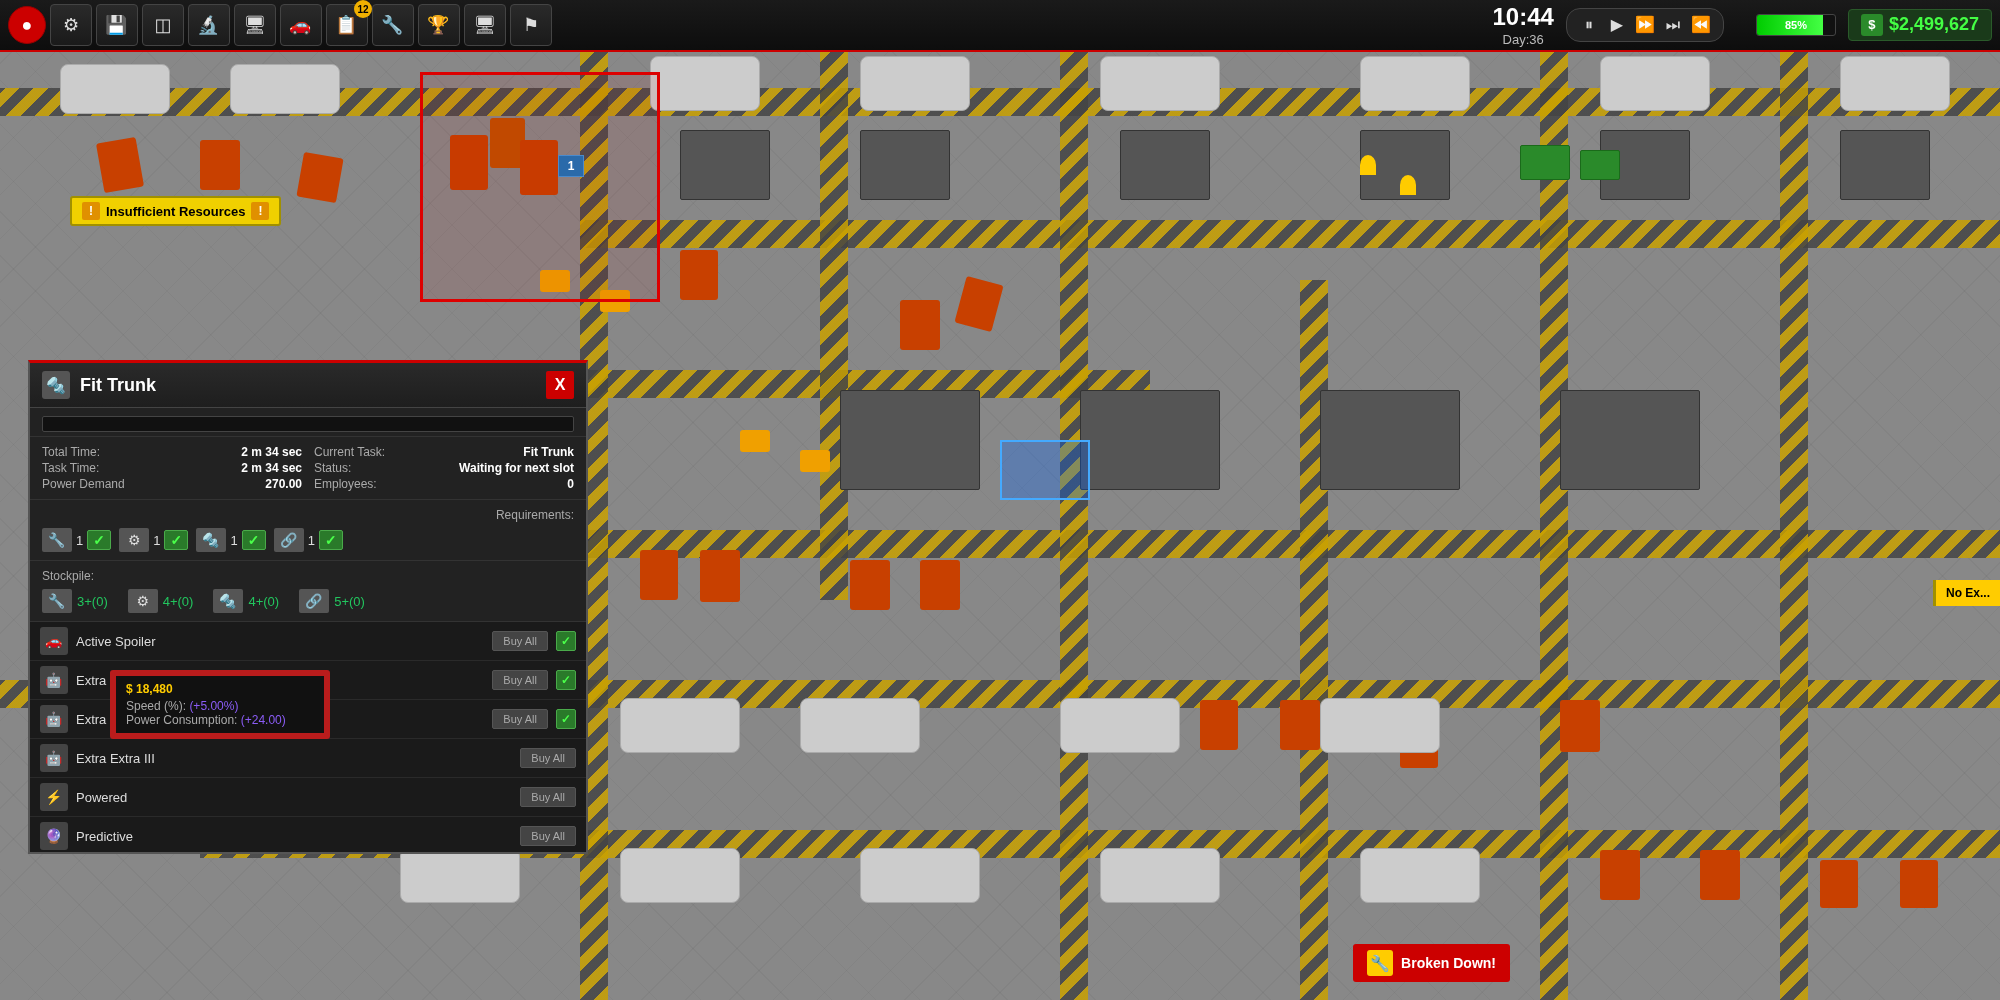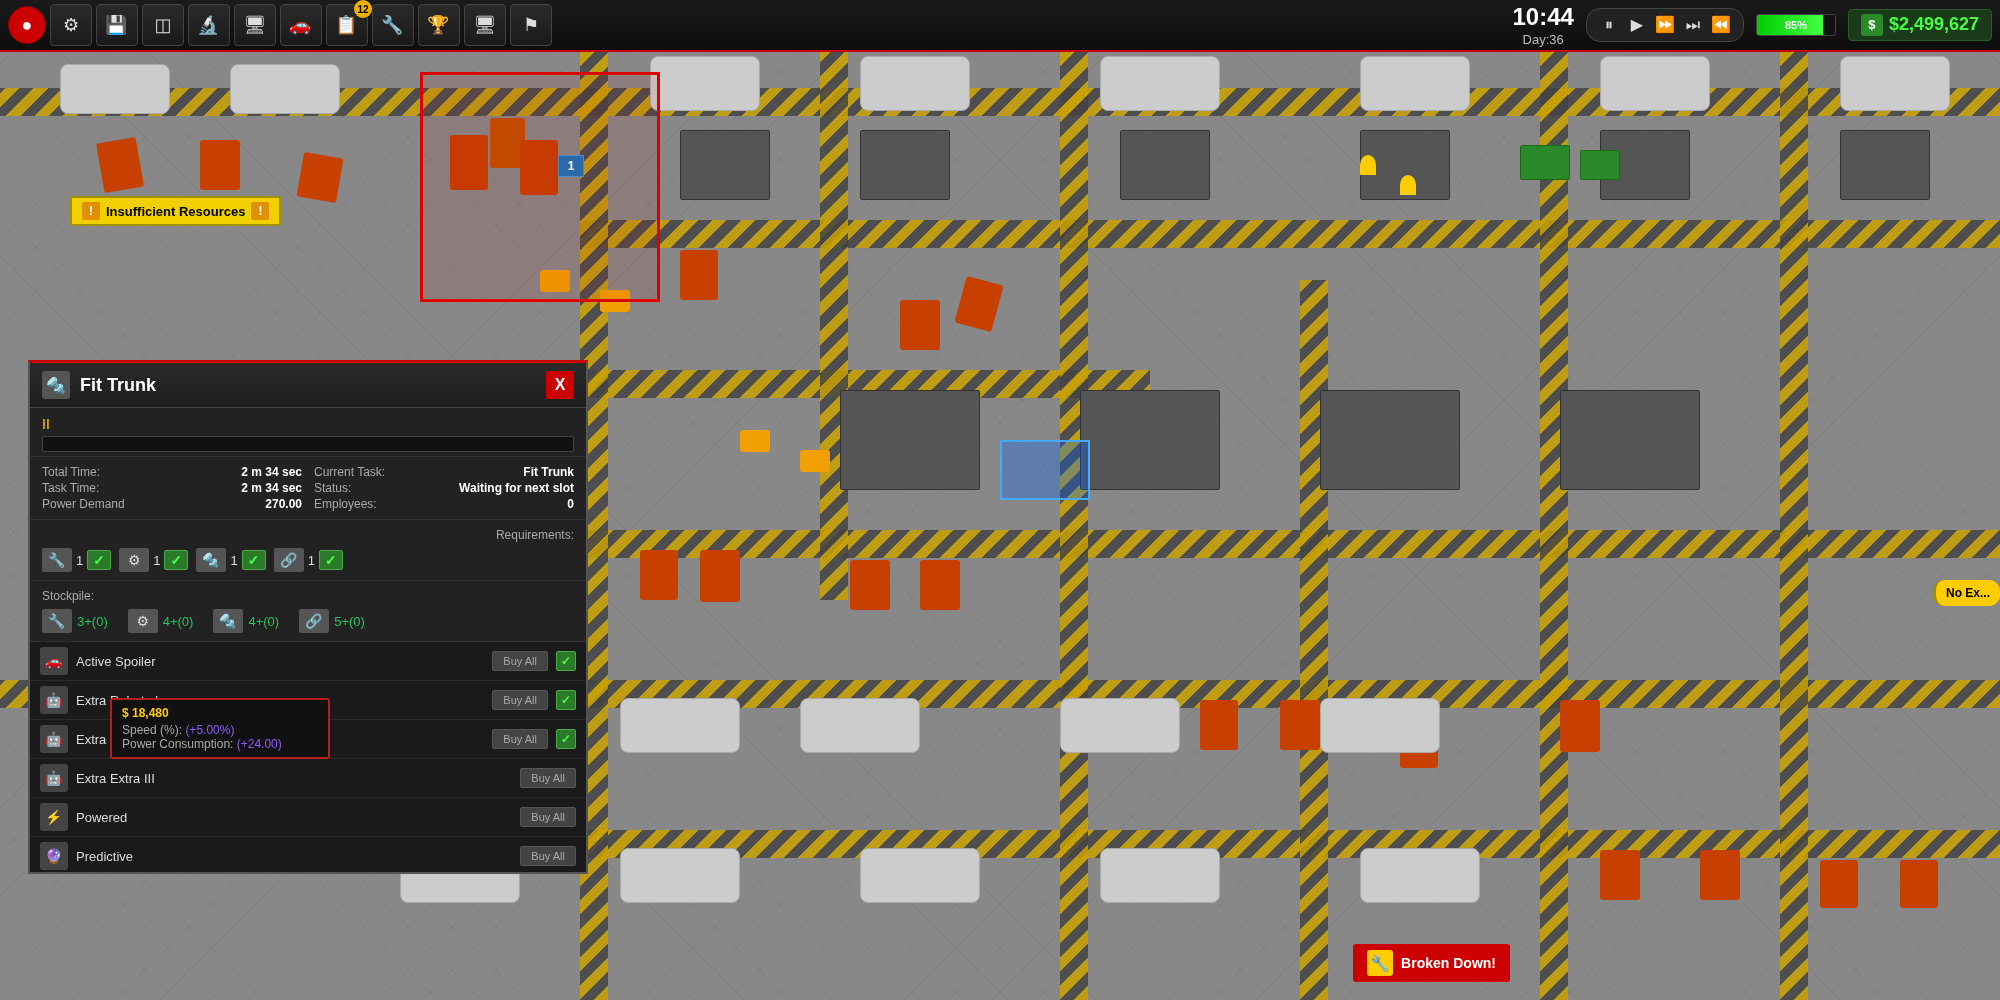--- a/index.html
+++ b/index.html
@@ -192,20 +192,21 @@
       display: flex;
       align-items: center;
       justify-content: center;
       border-radius: 50%;
     }
 
     #power-bar-container {
       display: flex;
       align-items: flex-end;
       gap: 6px;
+      margin-left: 20px;
     }
     #power-bar {
       width: 80px;
       height: 22px;
       background: #111;
       border: 1px solid #444;
       border-radius: 3px;
       overflow: hidden;
       position: relative;
     }
@@ -499,21 +500,21 @@
       font-size: 12px;
       font-weight: bold;
     }
 
     
     #upgrade-tooltip {
       position: absolute;
       bottom: 100%;
       left: 80px;
       background: #111;
-      border: 2px solid #b91c1c;
+      border: 6px solid #b91c1c;
       color: #ddd;
       font-size: 12px;
       padding: 6px 10px;
       border-radius: 3px;
       z-index: 200;
       width: 220px;
       pointer-events: none;
     }
     #upgrade-tooltip .tt-price {
       color: #ffcc00;
@@ -560,21 +561,20 @@
       position: absolute;
       top: 580px;
       right: 0;
       background: #ffcc00;
       color: #000;
       font-size: 12px;
       font-weight: bold;
       padding: 6px 10px;
       border-left: 3px solid #a09000;
       z-index: 30;
-      border-radius: 11px;
     }
 
     
     .blue-machine {
       position: absolute;
       background: rgba(0,100,255,0.3);
       border: 2px solid #44aaff;
     }
 
     
@@ -793,21 +793,20 @@
 
 <div id="fit-trunk-panel">
 
   <div id="panel-header">
     <div class="panel-icon">🔩</div>
     <div class="panel-title">Fit Trunk</div>
     <button class="close-btn">X</button>
   </div>
 
   <div id="progress-area">
-    <div class="pause-indicator">II</div>
     <div id="panel-progress-bar">
       <div id="panel-progress-fill"></div>
     </div>
   </div>
 
   <div id="info-grid">
     <div class="info-row">
       <span class="info-label">Total Time:</span>
       <span class="info-value">2 m 34 sec</span>
     </div>

